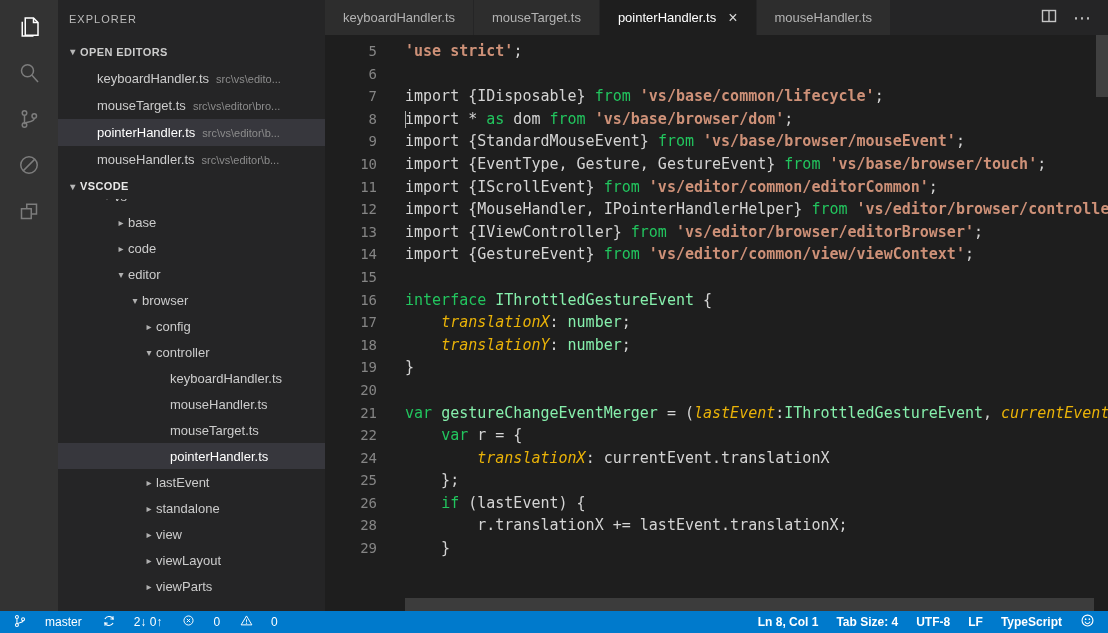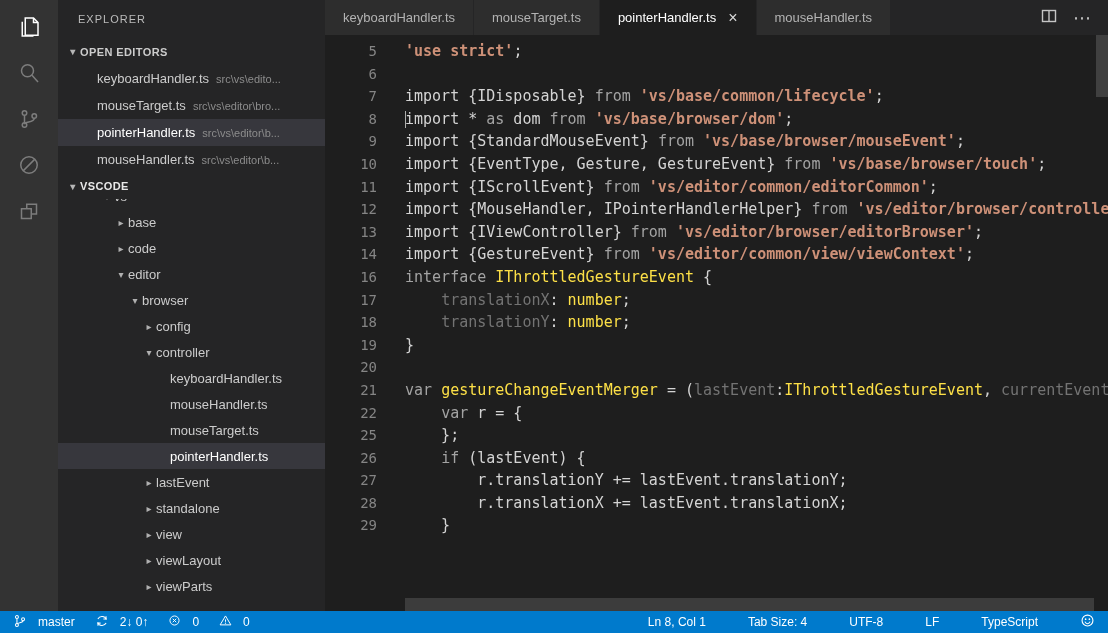--- a/index.html
+++ b/index.html
@@ -9,21 +9,21 @@
   .top { flex:1; display:flex; min-height:0; }
 
   
   .activitybar { width:58px; background:#333333; display:flex; flex-direction:column; align-items:center; padding-top:6px; flex:none; }
   .ab-item { width:50px; height:46px; display:flex; align-items:center; justify-content:center; cursor:pointer; color:#7d7d7d; }
   .ab-item.active { color:#ffffff; }
   .ab-item svg { stroke:currentColor; fill:none; stroke-width:2; }
 
   
   .sidebar { width:267px; background:#252526; flex:none; font-size:13px; overflow:hidden; position:relative; }
-  .sidebar-title { height:38px; line-height:38px; padding-left:20px; font-size:11px; letter-spacing:1px; color:#bbbbbb; }
+  .sidebar-title { height:38px; line-height:38px; padding-left:11px; font-size:11px; letter-spacing:1px; color:#bbbbbb; }
   .section-header { height:27px; display:flex; align-items:center; padding-left:8px; font-size:11px; font-weight:bold; letter-spacing:.4px; color:#cccccc; background:#252526; position:relative; z-index:3; cursor:pointer; }
   .section-header.bright { color:#e8e8e8; height:26px; }
   .section-header .arrow { width:14px; text-align:center; font-size:10px; color:#b6b6b6; }
   .oe-row { height:27px; display:flex; align-items:center; padding-left:39px; cursor:pointer; white-space:nowrap; overflow:hidden; color:#cccccc; }
   .oe-row.selected { background:#37373d; color:#ffffff; }
   .oe-row .fpath { color:#8c8c8c; font-size:11px; margin-left:7px; }
   .tree { position:relative; z-index:1; margin-top:-16px; }
   .tree-row { height:26px; display:flex; align-items:center; cursor:pointer; white-space:nowrap; color:#cccccc; }
   .tree-row.selected { background:#37373d; color:#ffffff; }
   .tree-row .arrow { width:14px; flex:none; text-align:center; font-size:10px; color:#b0b0b0; }
@@ -36,32 +36,32 @@
   .tab .close { margin-left:12px; font-size:16px; line-height:1; color:#d8d8d8; }
   .tab-actions { margin-left:auto; display:flex; align-items:center; gap:16px; padding-right:16px; color:#c5c5c5; }
   .tab-actions svg { stroke:currentColor; fill:none; stroke-width:1.4; }
   .more-glyph { font-size:18px; letter-spacing:1px; cursor:pointer; }
 
   
   .editor { flex:1; position:relative; overflow:hidden; background:#1e1e1e; padding-top:5px; }
   .line { display:flex; height:22.6px; line-height:22.6px; font-family:"DejaVu Sans Mono",monospace; font-size:15px; white-space:pre; }
   .ln { width:52px; flex:none; text-align:right; color:#858585; font-size:14px; }
   .code { flex:1; padding-left:28px; color:#d4d4d4; position:relative; overflow:hidden; }
-  .tok-d { color:#d4d4d4; } .tok-k { color:#a3a3a3; } .tok-s { color:#ce9178;font-weight:bold; }
-  .tok-t { color:#fde047; } .tok-p { color:#737373; }
+  .tok-d { color:#d4d4d4; } .tok-k { color:#22c55e; } .tok-s { color:#ce9178;font-weight:bold; }
+  .tok-t { color:#86efac; } .tok-p { color:#eab308;font-style:italic; }
   .cursor { position:absolute; left:28px; top:3px; height:17px; border-left:1.5px solid #aeafad; }
   .vscroll { position:absolute; top:0; right:0; width:12px; height:62px; background:rgba(121,121,121,.38); z-index:5; cursor:pointer; }
   .hscroll { position:absolute; bottom:0; left:80px; right:14px; height:13px; background:rgba(121,121,121,.34); z-index:5; cursor:pointer; }
 
   
   .statusbar { height:22px; background:#007acc; color:#ffffff; display:flex; align-items:center; font-size:12px; padding:0 10px; flex:none; }
-  .sb-item { display:flex; align-items:center; gap:11px; margin-right:14px; height:100%; padding:0 3px; cursor:pointer; white-space:nowrap; }
+  .sb-item { display:flex; align-items:center; gap:18px; margin-right:14px; height:100%; padding:0 3px; cursor:pointer; white-space:nowrap; }
   .sb-item svg { stroke:#ffffff; fill:none; stroke-width:1.2; }
   .sb-right { margin-left:auto; display:flex; align-items:center; }
-  .sb-right .sb-item { margin-right:0; margin-left:36px; }
+  .sb-right .sb-item { margin-right:0; margin-left:12px;font-weight:bold; }
 </style>
 </head>
 <body>
 
 <div class="app">
   <div class="top">
 
     <div class="activitybar">
       <div class="ab-item active">
         <span>
@@ -239,30 +239,31 @@
             <div class="line"><div class="ln">5</div><div class="code"><span class="tok-s">'use strict'</span><span class="tok-d">;</span></div></div>
             <div class="line"><div class="ln">6</div><div class="code"></div></div>
             <div class="line"><div class="ln">7</div><div class="code"><span class="tok-d">import {IDisposable} </span><span class="tok-k">from</span><span class="tok-d"> </span><span class="tok-s">'vs/base/common/lifecycle'</span><span class="tok-d">;</span></div></div>
             <div class="line"><div class="ln">8</div><div class="code"><span class="cursor"></span><span class="tok-d">import * </span><span class="tok-k">as</span><span class="tok-d"> dom </span><span class="tok-k">from</span><span class="tok-d"> </span><span class="tok-s">'vs/base/browser/dom'</span><span class="tok-d">;</span></div></div>
             <div class="line"><div class="ln">9</div><div class="code"><span class="tok-d">import {StandardMouseEvent} </span><span class="tok-k">from</span><span class="tok-d"> </span><span class="tok-s">'vs/base/browser/mouseEvent'</span><span class="tok-d">;</span></div></div>
             <div class="line"><div class="ln">10</div><div class="code"><span class="tok-d">import {EventType, Gesture, GestureEvent} </span><span class="tok-k">from</span><span class="tok-d"> </span><span class="tok-s">'vs/base/browser/touch'</span><span class="tok-d">;</span></div></div>
             <div class="line"><div class="ln">11</div><div class="code"><span class="tok-d">import {IScrollEvent} </span><span class="tok-k">from</span><span class="tok-d"> </span><span class="tok-s">'vs/editor/common/editorCommon'</span><span class="tok-d">;</span></div></div>
             <div class="line"><div class="ln">12</div><div class="code"><span class="tok-d">import {MouseHandler, IPointerHandlerHelper} </span><span class="tok-k">from</span><span class="tok-d"> </span><span class="tok-s">'vs/editor/browser/controller/mouseHandler'</span></div></div>
             <div class="line"><div class="ln">13</div><div class="code"><span class="tok-d">import {IViewController} </span><span class="tok-k">from</span><span class="tok-d"> </span><span class="tok-s">'vs/editor/browser/editorBrowser'</span><span class="tok-d">;</span></div></div>
             <div class="line"><div class="ln">14</div><div class="code"><span class="tok-d">import {GestureEvent} </span><span class="tok-k">from</span><span class="tok-d"> </span><span class="tok-s">'vs/editor/common/view/viewContext'</span><span class="tok-d">;</span></div></div>
+            <div class="line"><div class="ln">15</div><div class="code"></div></div>
             <div class="line"><div class="ln">16</div><div class="code"><span class="tok-k">interface</span><span class="tok-d"> </span><span class="tok-t">IThrottledGestureEvent</span><span class="tok-d"> {</span></div></div>
             <div class="line"><div class="ln">17</div><div class="code"><span class="tok-d">    </span><span class="tok-p">translationX</span><span class="tok-d">: </span><span class="tok-t">number</span><span class="tok-d">;</span></div></div>
             <div class="line"><div class="ln">18</div><div class="code"><span class="tok-d">    </span><span class="tok-p">translationY</span><span class="tok-d">: </span><span class="tok-t">number</span><span class="tok-d">;</span></div></div>
             <div class="line"><div class="ln">19</div><div class="code"><span class="tok-d">}</span></div></div>
             <div class="line"><div class="ln">20</div><div class="code"></div></div>
             <div class="line"><div class="ln">21</div><div class="code"><span class="tok-k">var</span><span class="tok-d"> </span><span class="tok-t">gestureChangeEventMerger</span><span class="tok-d"> = (</span><span class="tok-p">lastEvent</span><span class="tok-d">:</span><span class="tok-t">IThrottledGestureEvent</span><span class="tok-d">, </span><span class="tok-p">currentEvent</span></div></div>
             <div class="line"><div class="ln">22</div><div class="code"><span class="tok-d">    </span><span class="tok-k">var</span><span class="tok-d"> r = {</span></div></div>
+            <div class="line"><div class="ln">24</div><div class="code"><span class="tok-d">        </span><span class="tok-p">translationX</span><span class="tok-d">: currentEvent.translationX</span></div></div>
             <div class="line"><div class="ln">25</div><div class="code"><span class="tok-d">    };</span></div></div>
             <div class="line"><div class="ln">26</div><div class="code"><span class="tok-d">    </span><span class="tok-k">if</span><span class="tok-d"> (lastEvent) {</span></div></div>
-            <div class="line"><div class="ln">27</div><div class="code"><span class="tok-d">        r.translationY += lastEvent.translationY;</span></div></div>
             <div class="line"><div class="ln">28</div><div class="code"><span class="tok-d">        r.translationX += lastEvent.translationX;</span></div></div>
             <div class="line"><div class="ln">29</div><div class="code"><span class="tok-d">    }</span></div></div>
           </div>
         <div class="vscroll"></div>
         <div class="hscroll"></div>
       </div>
     </div>
   </div>
 
   <div class="statusbar">

